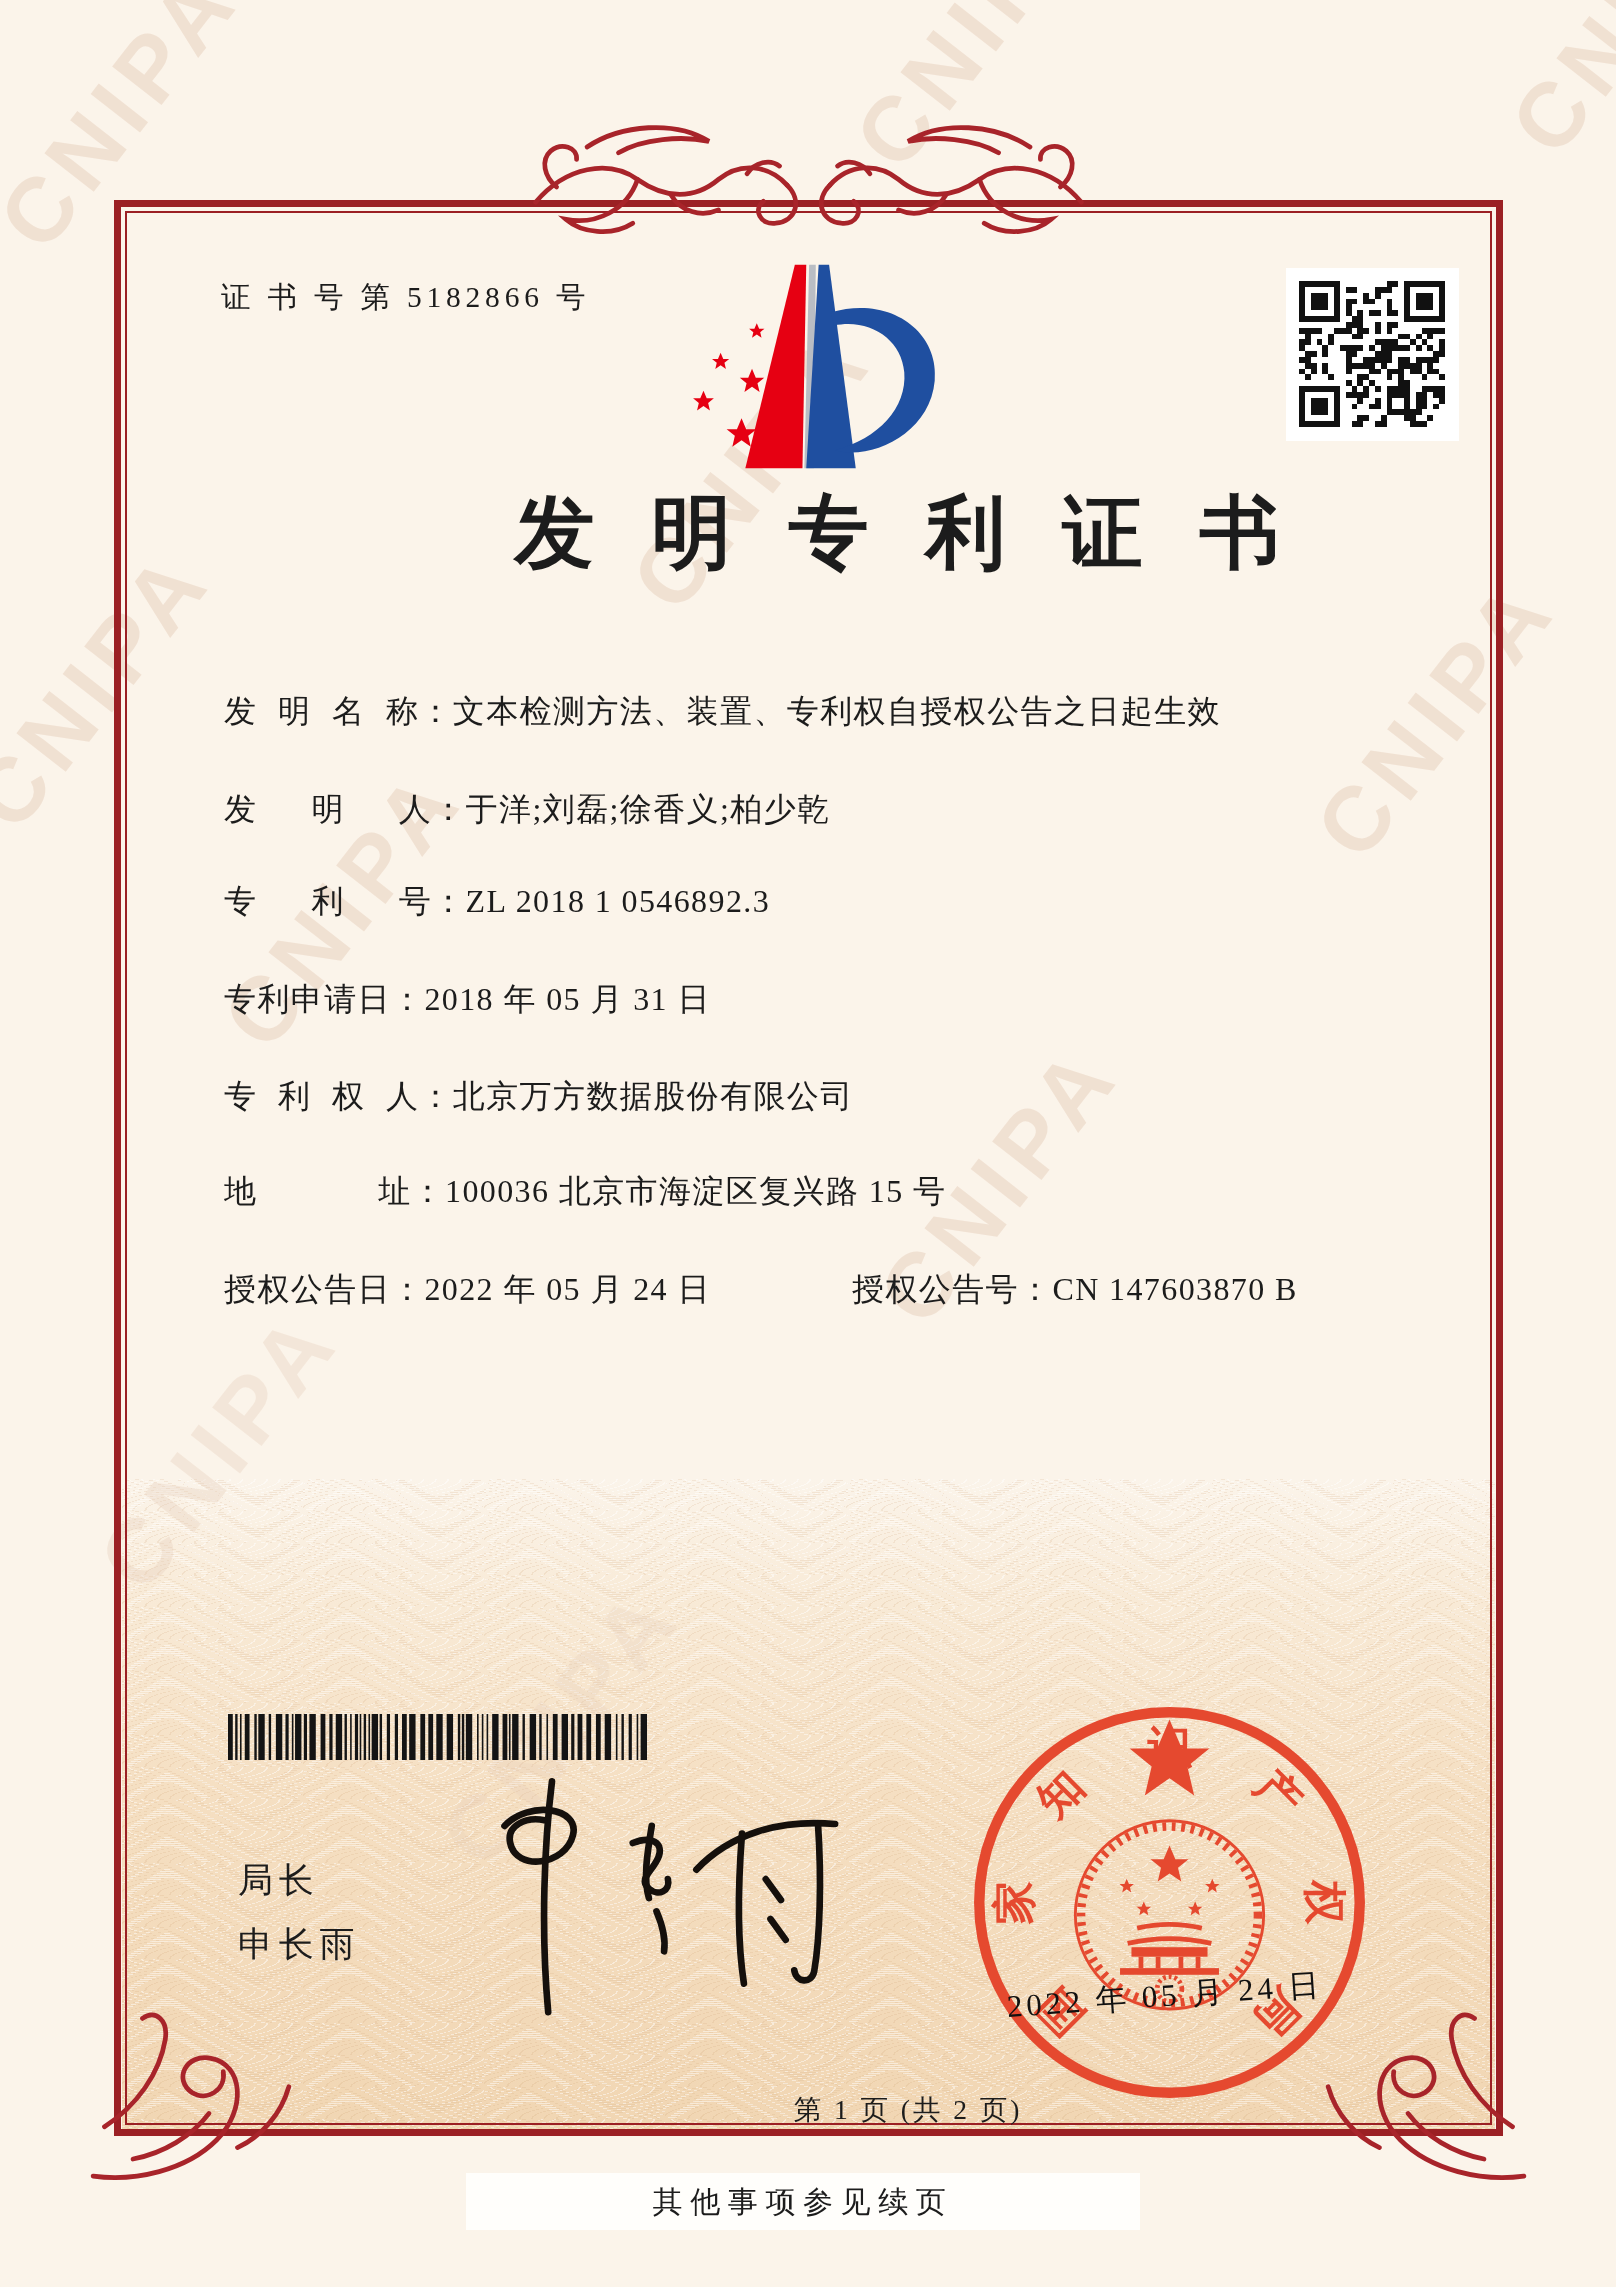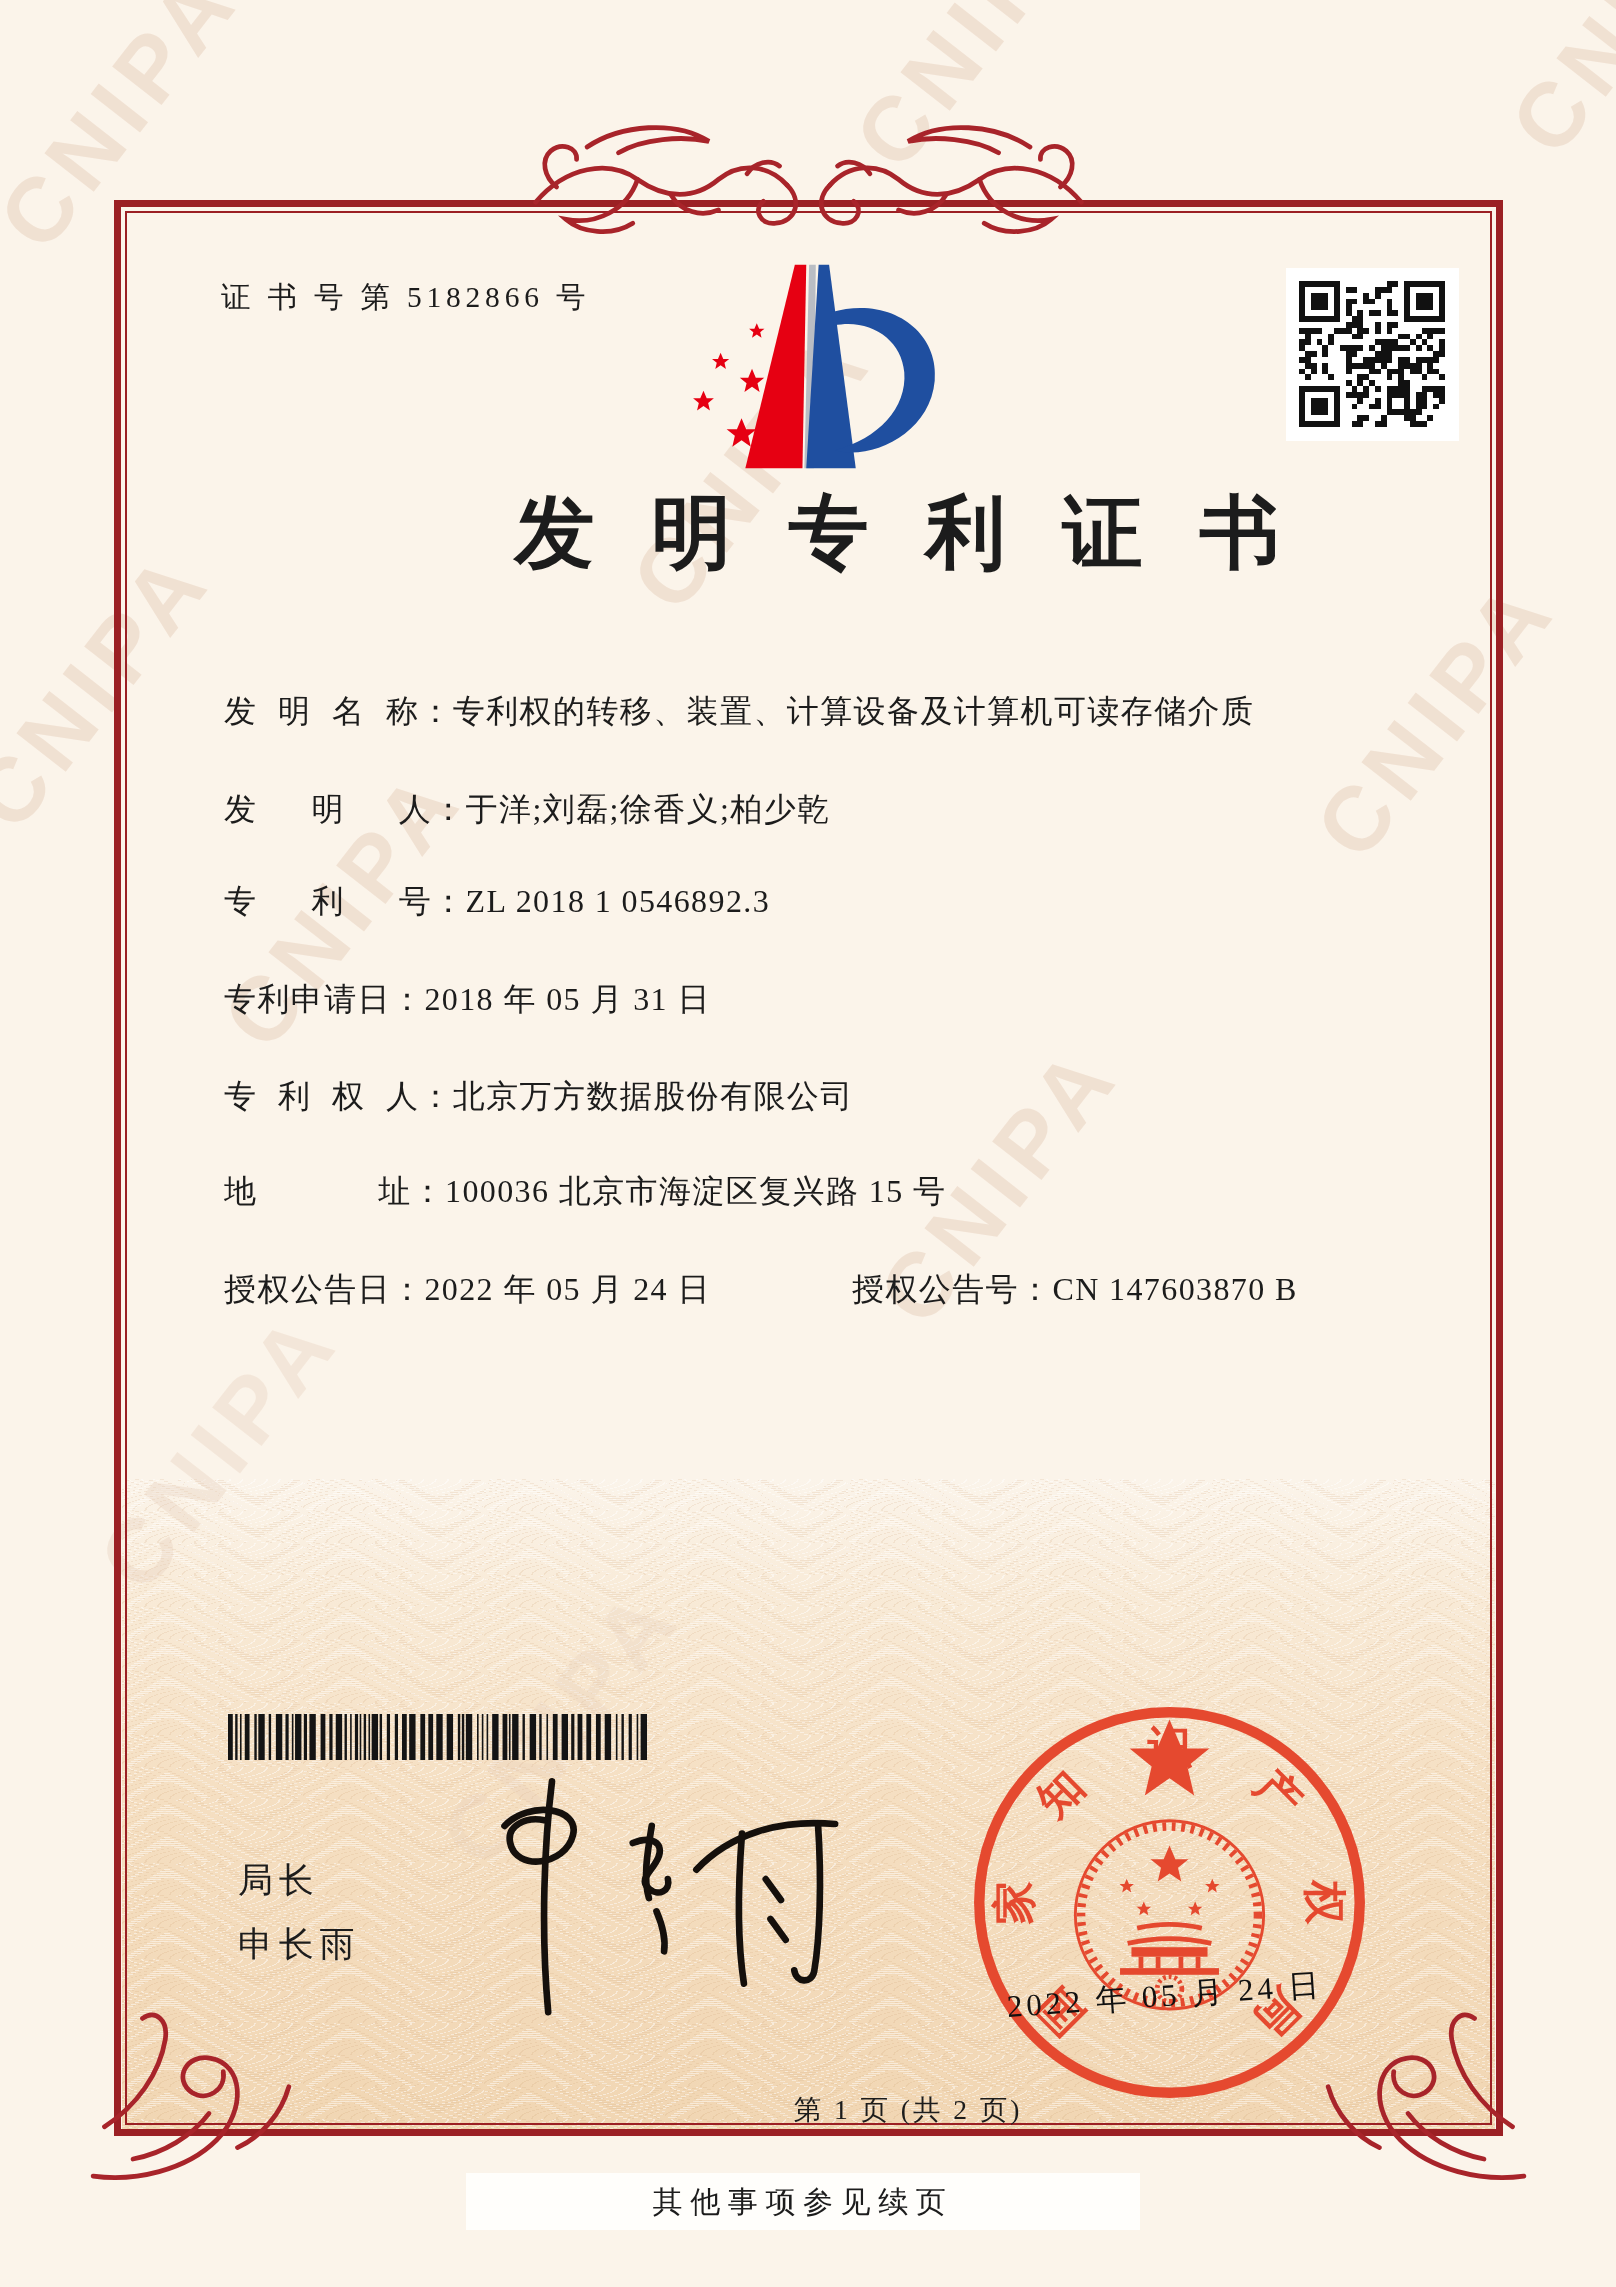--- a/index.html
+++ b/index.html
@@ -354,21 +354,21 @@
         <rect x="19" y="1" width="5" height="5" fill="#fff"></rect>
         <rect x="20" y="2" width="3" height="3" fill="#111"></rect>
         <rect x="0" y="18" width="7" height="7" fill="#111"></rect>
         <rect x="1" y="19" width="5" height="5" fill="#fff"></rect>
         <rect x="2" y="20" width="3" height="3" fill="#111"></rect>
       </svg>
   </div>
 
   <div class="title">发明专利证书</div>
 
-  <div class="frow" style="top:690px"><span class="flabel">发 明 名 称：</span><span>专利权的转移、装置、计算设备及计算机可读存储介质</span></div>
+  <div class="frow" style="top:690px"><span class="flabel">发 明 名 称：</span><span>文本检测方法、装置、专利权自授权公告之日起生效</span></div>
   <div class="frow" style="top:788px"><span class="flabel">发　 明　 人：</span><span>于洋;刘磊;徐香义;柏少乾</span></div>
   <div class="frow" style="top:880px"><span class="flabel">专　 利　 号：</span><span>ZL 2018 1 0546892.3</span></div>
   <div class="frow" style="top:978px"><span class="flabel">专利申请日：</span><span>2018 年 05 月 31 日</span></div>
   <div class="frow" style="top:1075px"><span class="flabel">专 利 权 人：</span><span>北京万方数据股份有限公司</span></div>
   <div class="frow" style="top:1170px"><span class="flabel">地　　　 址：</span><span>100036 北京市海淀区复兴路 15 号</span></div>
   <div class="frow" style="top:1268px">
     <span class="flabel">授权公告日：</span><span>2022 年 05 月 24 日</span>
     <span class="grant2"><span>授权公告号：</span><span>CN 147603870 B</span></span>
   </div>
 

